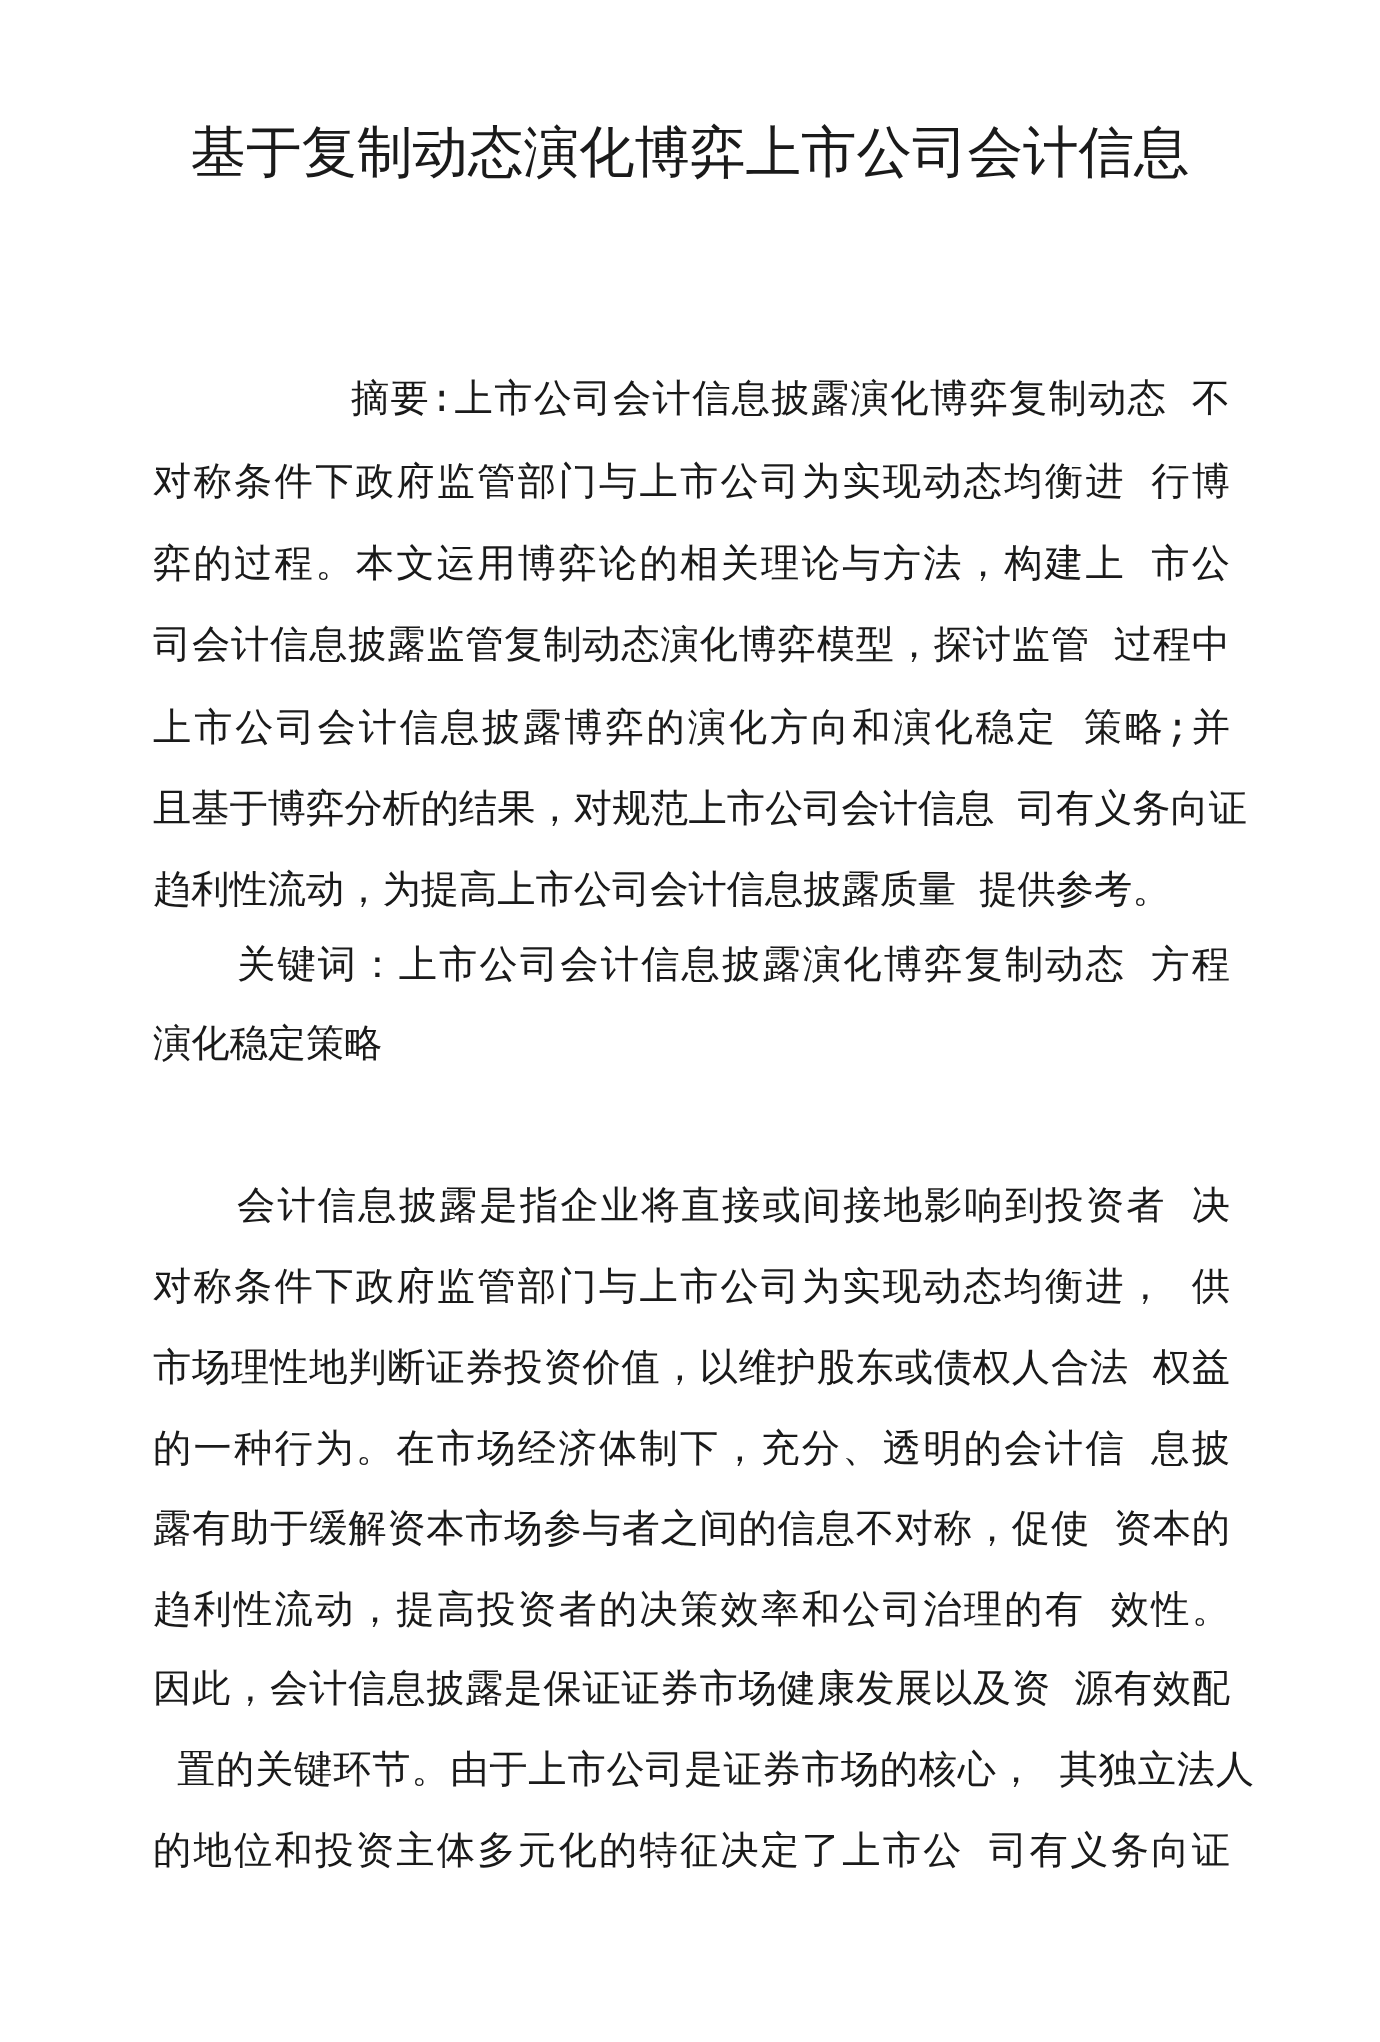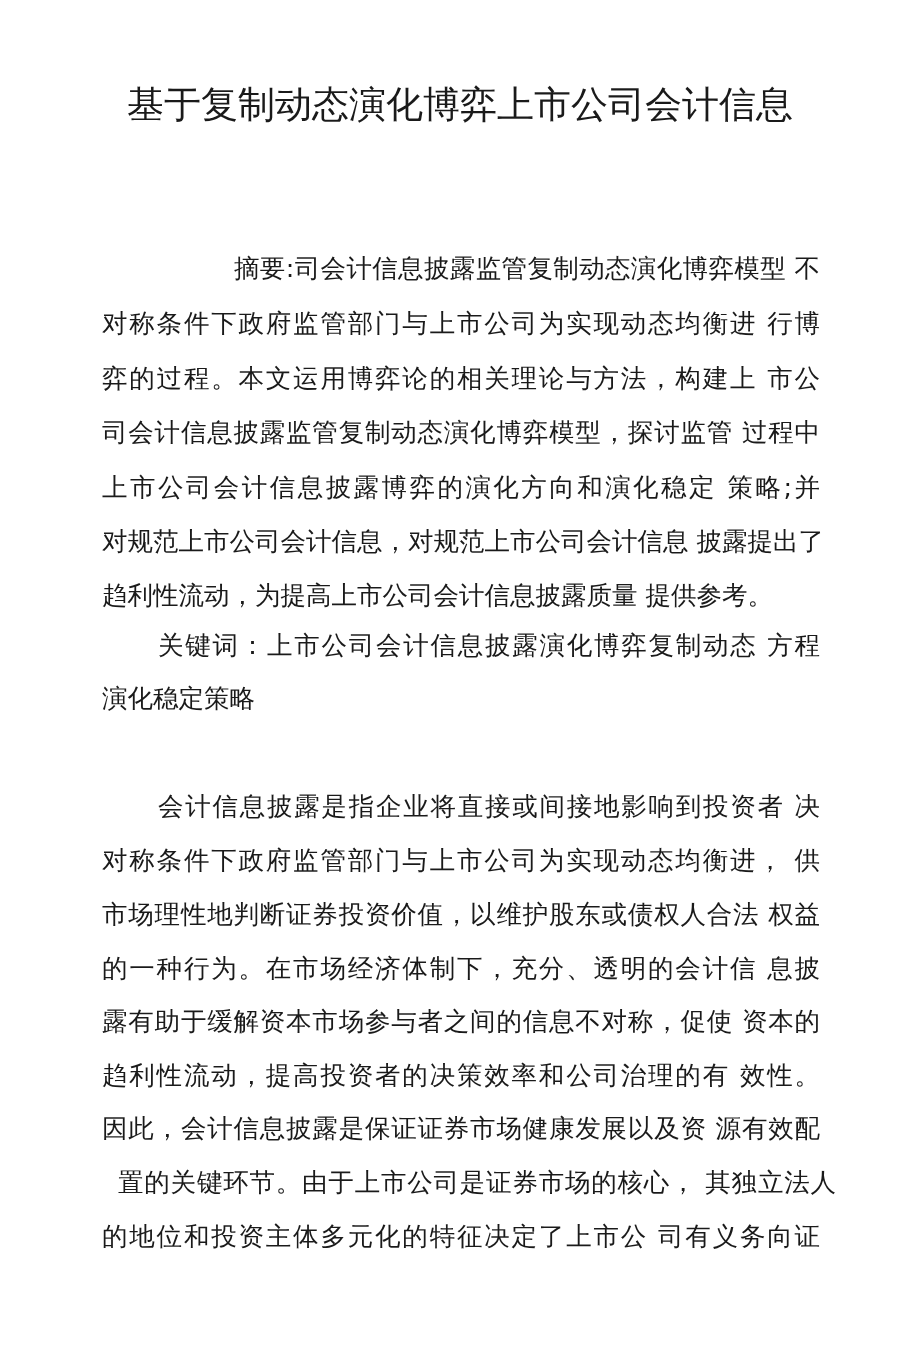--- a/index.html
+++ b/index.html
@@ -1,40 +1,40 @@
 <!DOCTYPE html>
 <html><head>
 <meta charset="utf-8">
 <style>
   html, body { margin: 0; padding: 0; background: #ffffff; }
   body { width: 920px; height: 1361px; position: relative; overflow: hidden;
          font-family: "DejaVu Sans", "Liberation Sans", sans-serif; color: #111; }
-  .page { position: absolute; left: 0; top: 0; width: 920px; height: 1361px; background: #fff; }
+  .page { position: absolute; left: 0; top: 0; width: 920px; height: 1361px; background: #fff; font-family: Liberation Mono, monospace; }
   .title { position: absolute; left: 100px; width: 720px; text-align: center;
            font-size: 37px; line-height: 48px; letter-spacing: 0px; white-space: nowrap; color: #1a1a1a; }
   .line { position: absolute; left: 102px; width: 718px; font-size: 25.5px; line-height: 34px;
           white-space: nowrap; text-align: justify; text-align-last: justify; color: #1a1a1a; }
   .line.last { text-align-last: left; }
   .indent { padding-left: 56px; width: 662px; }
   .indent-abs { padding-left: 132px; width: 586px; }
 </style>
 </head>
 <body>
 
 <div class="page">
 
   <div class="title" style="top:81px;">基于复制动态演化博弈上市公司会计信息</div>
 
   <div>
-    <div class="line indent-abs" style="top:251px;">摘要:司会计信息披露监管复制动态演化博弈模型 不</div>
+    <div class="line indent-abs" style="top:251px;">摘要:上市公司会计信息披露演化博弈复制动态 不</div>
     <div class="line" style="top:306px;">对称条件下政府监管部门与上市公司为实现动态均衡进 行博</div>
     <div class="line" style="top:361px;">弈的过程。本文运用博弈论的相关理论与方法，构建上 市公</div>
     <div class="line" style="top:415px;">司会计信息披露监管复制动态演化博弈模型，探讨监管 过程中</div>
     <div class="line" style="top:470px;">上市公司会计信息披露博弈的演化方向和演化稳定 策略;并</div>
-    <div class="line" style="top:524px;">对规范上市公司会计信息，对规范上市公司会计信息 披露提出了</div>
+    <div class="line" style="top:524px;">且基于博弈分析的结果，对规范上市公司会计信息 司有义务向证</div>
     <div class="line last" style="top:578px;">趋利性流动，为提高上市公司会计信息披露质量 提供参考。</div>
   </div>
 
   <div>
     <div class="line indent" style="top:628px;">关键词：上市公司会计信息披露演化博弈复制动态 方程</div>
     <div class="line last" style="top:681px;">演化稳定策略</div>
   </div>
 
 
   <div>

